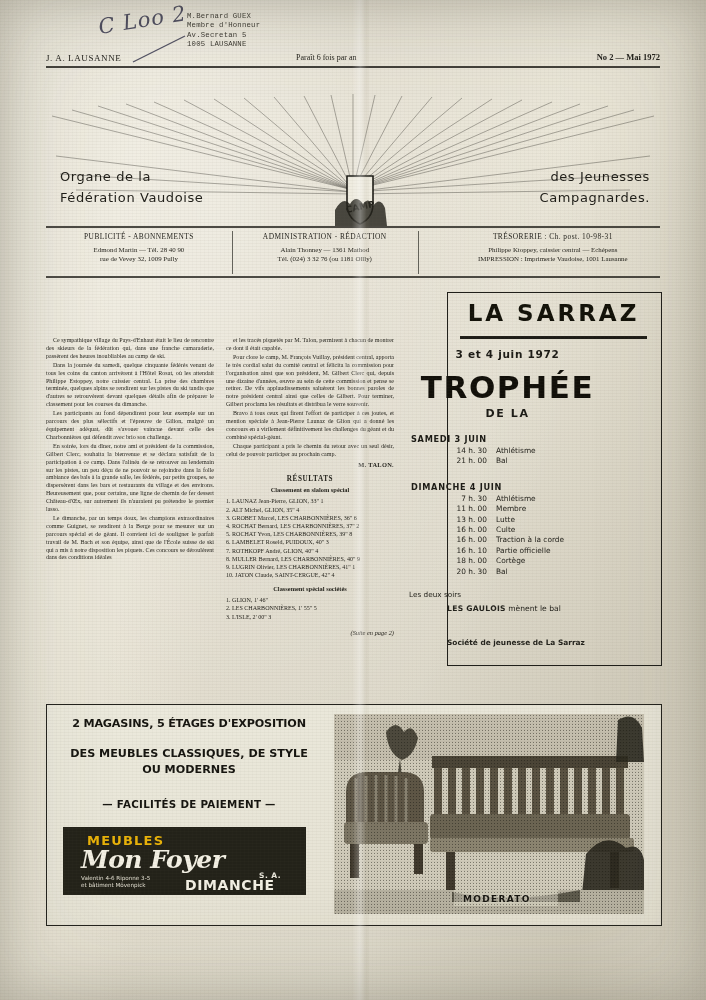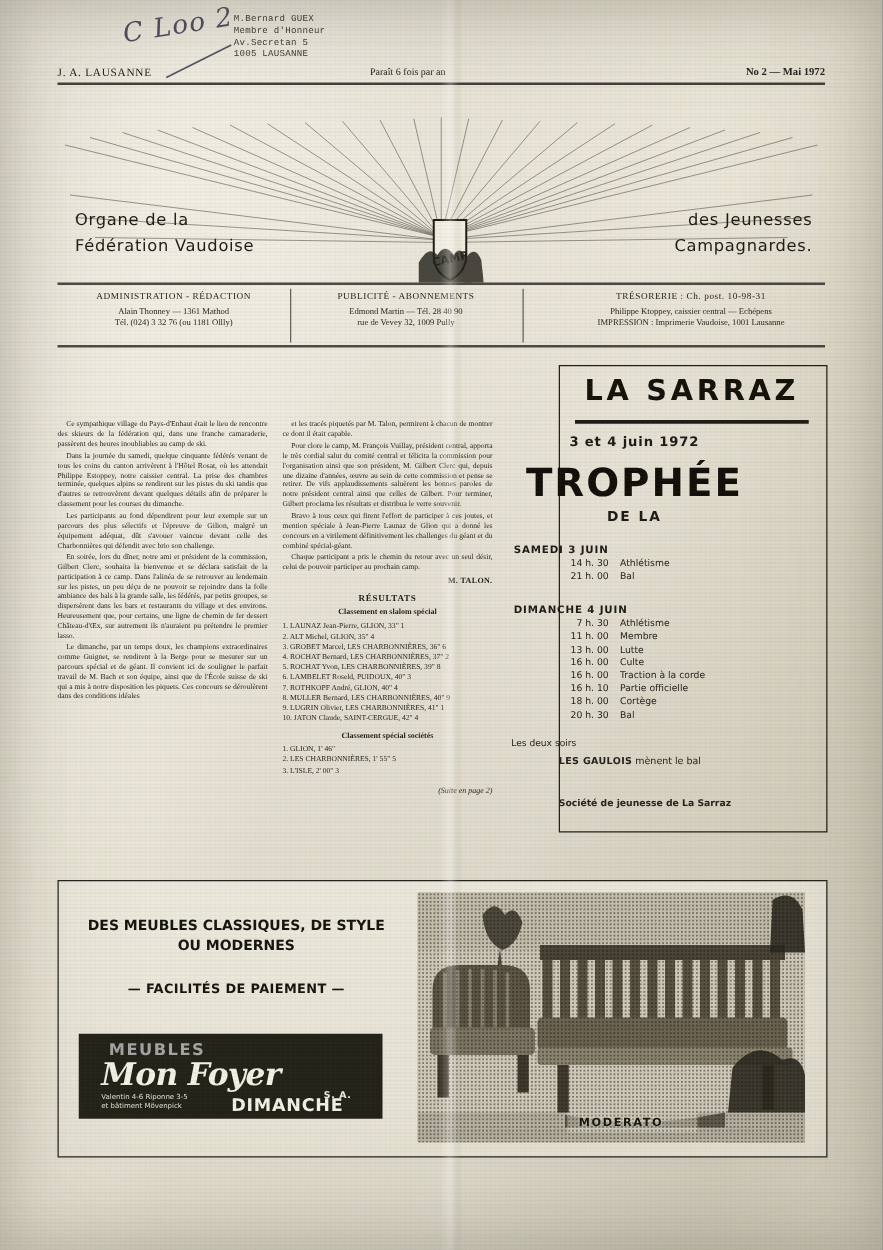--- a/index.html
+++ b/index.html
@@ -98,21 +98,21 @@
   
   .ad{position:absolute;left:46px;top:704px;width:614px;height:220px;border:1.4px solid #23221d;
     background:linear-gradient(160deg,#eceadd,#e3dfd0);}
   .ad-txt{position:absolute;left:14px;top:12px;width:256px;text-align:center;
     font-family:"DejaVu Sans",sans-serif;color:#15140f;}
   .ad-txt .l1{font-weight:bold;font-size:11.2px;letter-spacing:-.2px;}
   .ad-txt .l2{font-weight:bold;font-size:11.2px;margin-top:16px;line-height:16px;}
   .ad-txt .l3{font-weight:bold;font-size:10.3px;margin-top:20px;letter-spacing:.3px;}
   .logo{position:absolute;left:16px;top:122px;width:243px;height:68px;background:#232219;}
   .logo .m{position:absolute;left:24px;top:6px;font-family:"DejaVu Sans",sans-serif;font-weight:bold;
-    font-size:13px;letter-spacing:1.2px;color:#a3a3a3;}
+    font-size:13px;letter-spacing:1.2px;color:#eab308;}
   .logo .f{position:absolute;left:18px;top:18px;font-family:"DejaVu Serif",serif;font-style:italic;
     font-weight:bold;font-size:25px;color:#f3f0e4;letter-spacing:-.5px;}
   .logo .sa{position:absolute;left:196px;top:44px;font-family:"DejaVu Sans",sans-serif;font-weight:bold;
     font-size:7.5px;color:#efece0;letter-spacing:.5px;}
   .logo .ville{position:absolute;left:122px;top:50px;font-family:"DejaVu Sans",sans-serif;font-weight:bold;
     font-size:14px;letter-spacing:.6px;color:#f3f0e4;}
   .logo .adr{position:absolute;left:18px;top:48px;font-family:"DejaVu Sans",sans-serif;
     font-size:5.6px;line-height:7.2px;color:#e4e0d2;}
   .photo{position:absolute;left:287px;top:9px;width:310px;height:200px;overflow:hidden;
     background:#b9b5a6;filter:contrast(1.04);}
@@ -192,28 +192,28 @@
       <g fill="#24231c" opacity=".82">
         <path d="M2 40 q8 -14 15 -6 q6 -10 13 0 q5 -8 10 2 l4 20 H2 Z"></path>
         <path d="M40 36 q7 -10 12 2 l2 18 H38 Z"></path>
       </g>
     </svg>
   </div>
 
   <div class="rule2"></div>
   <div class="infobar">
     <div class="infocol">
+      <div class="h">PUBLICITÉ - ABONNEMENTS</div>
+      <div class="l">Edmond Martin — Tél. 28 40 90</div>
+      <div class="l">rue de Vevey 32, 1009 Pully</div>
+    </div>
+    <div class="infocol">
       <div class="h">ADMINISTRATION - RÉDACTION</div>
       <div class="l">Alain Thonney — 1361 Mathod</div>
       <div class="l">Tél. (024) 3 32 76 (ou 1181 Ollly)</div>
-    </div>
-    <div class="infocol">
-      <div class="h">PUBLICITÉ - ABONNEMENTS</div>
-      <div class="l">Edmond Martin — Tél. 28 40 90</div>
-      <div class="l">rue de Vevey 32, 1009 Pully</div>
     </div>
     <div class="infocol wide">
       <div class="h">TRÉSORERIE : Ch. post. 10-98-31</div>
       <div class="l">Philippe Ktoppey, caissier central — Echépens</div>
       <div class="l">IMPRESSION : Imprimerie Vaudoise, 1001 Lausanne</div>
     </div>
   </div>
   <div class="rule3"></div>
 
   <div class="head">
@@ -284,20 +284,21 @@
         <div>1. GLION, 1' 46"</div>
         <div>2. LES CHARBONNIÈRES, 1' 55" 5</div>
         <div>3. L'ISLE, 2' 00" 3</div>
       </div>
       <div class="suite">(Suite en page 2)</div>
     </div>
   </div>
 
   <div class="ad">
     <div class="ad-txt">
+      <div class="l1">2 MAGASINS, 5 ÉTAGES D'EXPOSITION</div>
       <div class="l2">
         <div>DES MEUBLES CLASSIQUES, DE STYLE</div>
         <div>OU MODERNES</div>
       </div>
       <div class="l3">— FACILITÉS DE PAIEMENT —</div>
     </div>
 
     <div class="logo">
       <div class="m">MEUBLES</div>
       <div class="f">Mon Foyer</div>

